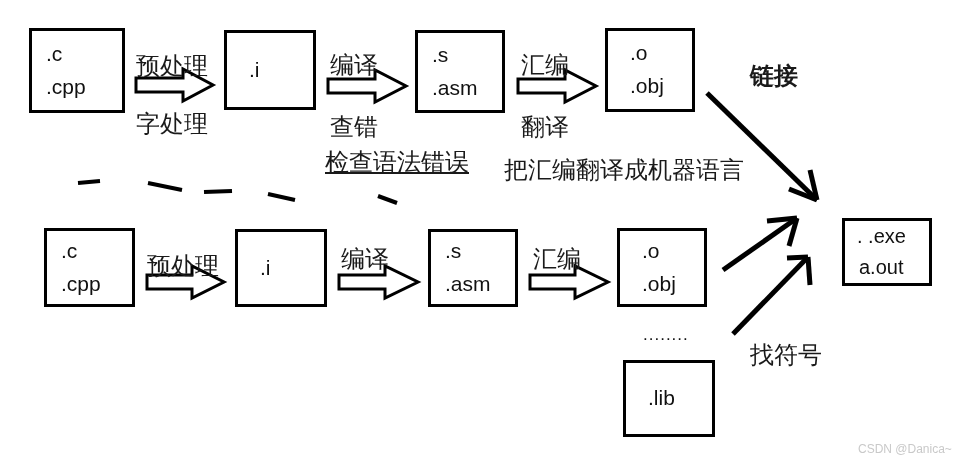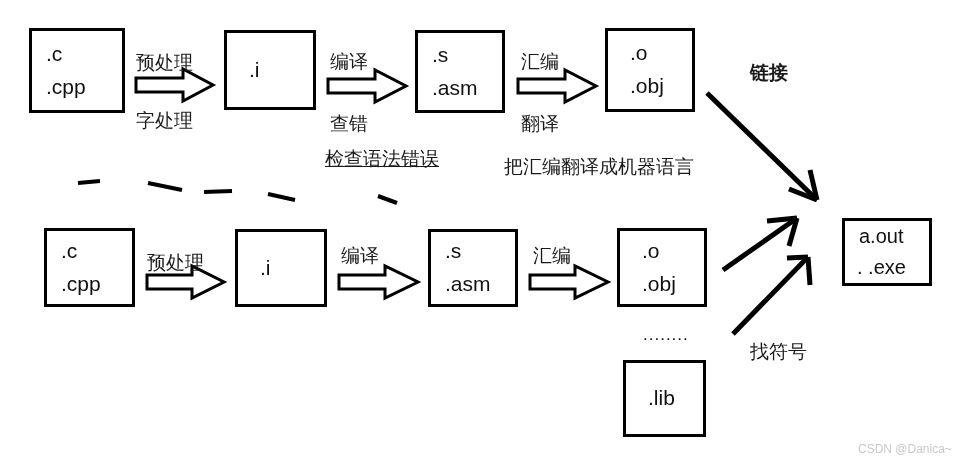--- a/index.html
+++ b/index.html
@@ -24,21 +24,21 @@
   .box .line{
     font-size:21px;
     color:#111;
     line-height:1.55;
     white-space:pre;
   }
   .box.center .line{padding-left:8px;}
 
   .cn{
     position:absolute;
-    font-size:19px;
+    font-size:24px;
     color:#1a1a1a;
     white-space:nowrap;
     line-height:1.2;
   }
 
   .dots{
     position:absolute;
     font-size:17px;
     letter-spacing:1px;
     color:#111;
@@ -94,27 +94,27 @@
   <div class="box" style="left:428px;top:229px;width:90px;height:78px;">
     <span class="line">.s</span>
     <span class="line">.asm</span>
   </div>
 
   <div class="box center" style="left:617px;top:228px;width:90px;height:79px;">
     <span class="line">.o</span>
     <span class="line">.obj</span>
   </div>
 
-  <div class="box center" style="left:623px;top:360px;width:83px;height:77px;">
+  <div class="box center" style="left:623px;top:360px;width:92px;height:77px;">
     <span class="line">.lib</span>
   </div>
 
   <div class="box center" style="left:842px;top:218px;width:90px;height:68px;padding-left:4px;">
+    <span class="line" style="font-size:20px;">. .exe</span>
     <span class="line" style="font-size:20px;padding-left:10px;">a.out</span>
-    <span class="line" style="font-size:20px;">. .exe</span>
   </div>
 
   <svg class="overlay" viewBox="0 0 965 465">
 
     <polygon points="136,78 183,78 183,69 213,85 183,101 183,92 136,92" fill="#ffffff" stroke="#000000" stroke-width="3" stroke-linejoin="miter"></polygon>
 
     <polygon points="328,79 375,79 375,70 406,86 375,102 375,93 328,93" fill="#ffffff" stroke="#000000" stroke-width="3" stroke-linejoin="miter"></polygon>
 
     <polygon points="518,79 565,79 565,70 596,86 565,102 565,93 518,93" fill="#ffffff" stroke="#000000" stroke-width="3" stroke-linejoin="miter"></polygon>
 

